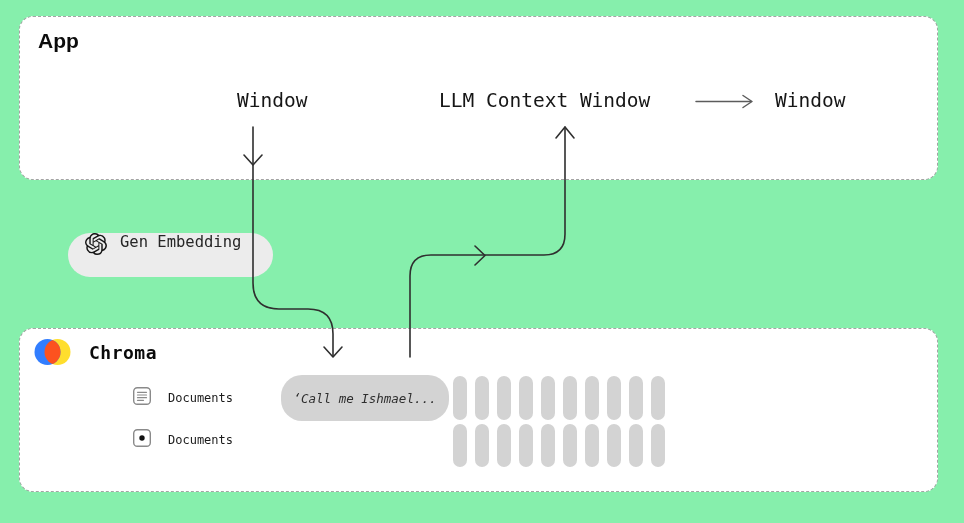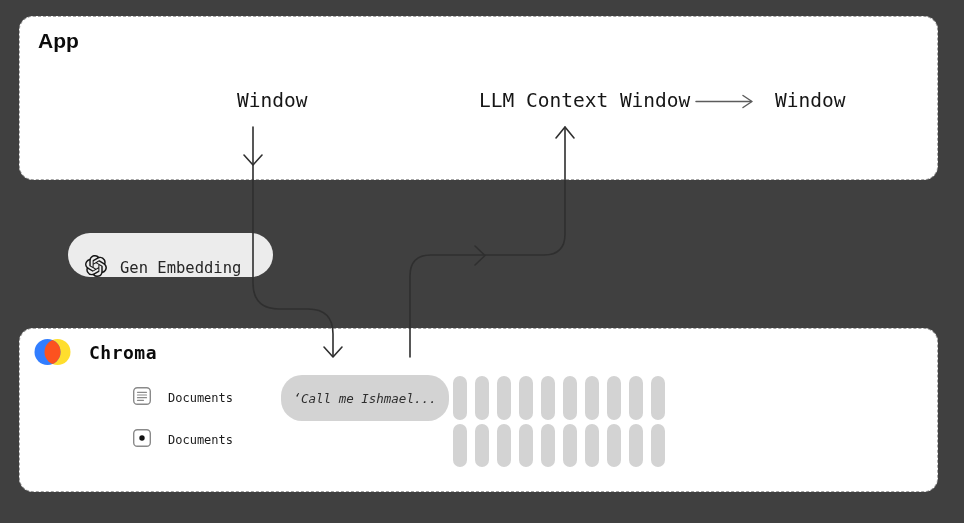--- a/index.html
+++ b/index.html
@@ -1,38 +1,38 @@
 <!DOCTYPE html>
 <html><head>
 <meta charset="utf-8">
 <style>
   html,body{margin:0;padding:0;background:#ffffff;}
   .canvas{
-    position:relative;width:964px;height:523px;background:#404040;overflow:hidden;
+    position:relative;width:964px;height:523px;background:#86efac;overflow:hidden;
     font-family:"DejaVu Sans Mono","Liberation Mono",monospace;color:#141414;
   }
   .box{
     position:absolute;box-sizing:border-box;
     border:1.5px dashed #a4a4a4;border-radius:14px;background:#ffffff;
   }
   .app-box{left:19px;top:16px;width:919px;height:164px;}
   .chroma-box{left:19px;top:328px;width:919px;height:164px;}
   .app-title{
     position:absolute;left:18px;top:11px;
     font-family:"Liberation Sans","DejaVu Sans",sans-serif;
     font-weight:700;font-size:21px;line-height:26px;color:#0c0c0c;
   }
   .toplabel{position:absolute;font-size:19.5px;line-height:24px;white-space:nowrap;color:#161616;}
   .lbl-queries{left:217px;top:72px;}
-  .lbl-llm{left:419px;top:72px;margin-left:40px;}
+  .lbl-llm{left:419px;top:72px;}
   .lbl-answer{left:755px;top:72px;}
   .answer-arrow{position:absolute;left:675px;top:77px;width:62px;height:15px;}
   .chip{
     position:absolute;left:68px;top:233px;width:205px;height:44px;
-    background:#ececec;border-radius:22px;display:flex;align-items:flex-end;
+    background:#ececec;border-radius:22px;display:flex;align-items:flex-start;
     padding-left:17px;box-sizing:border-box;gap:13px;
   }
   .chip-label{font-size:15.5px;color:#262626;white-space:nowrap;}
   .chroma-logo{position:absolute;left:14px;top:9px;width:37px;height:28px;}
   .chroma-title{
     position:absolute;left:69px;top:10px;font-weight:700;font-size:18px;line-height:27px;
     color:#0a0a0a;letter-spacing:0.5px;
   }
   .row-icon{position:absolute;width:20px;height:20px;}
   .row-icon.r1{left:112px;top:57px;}

